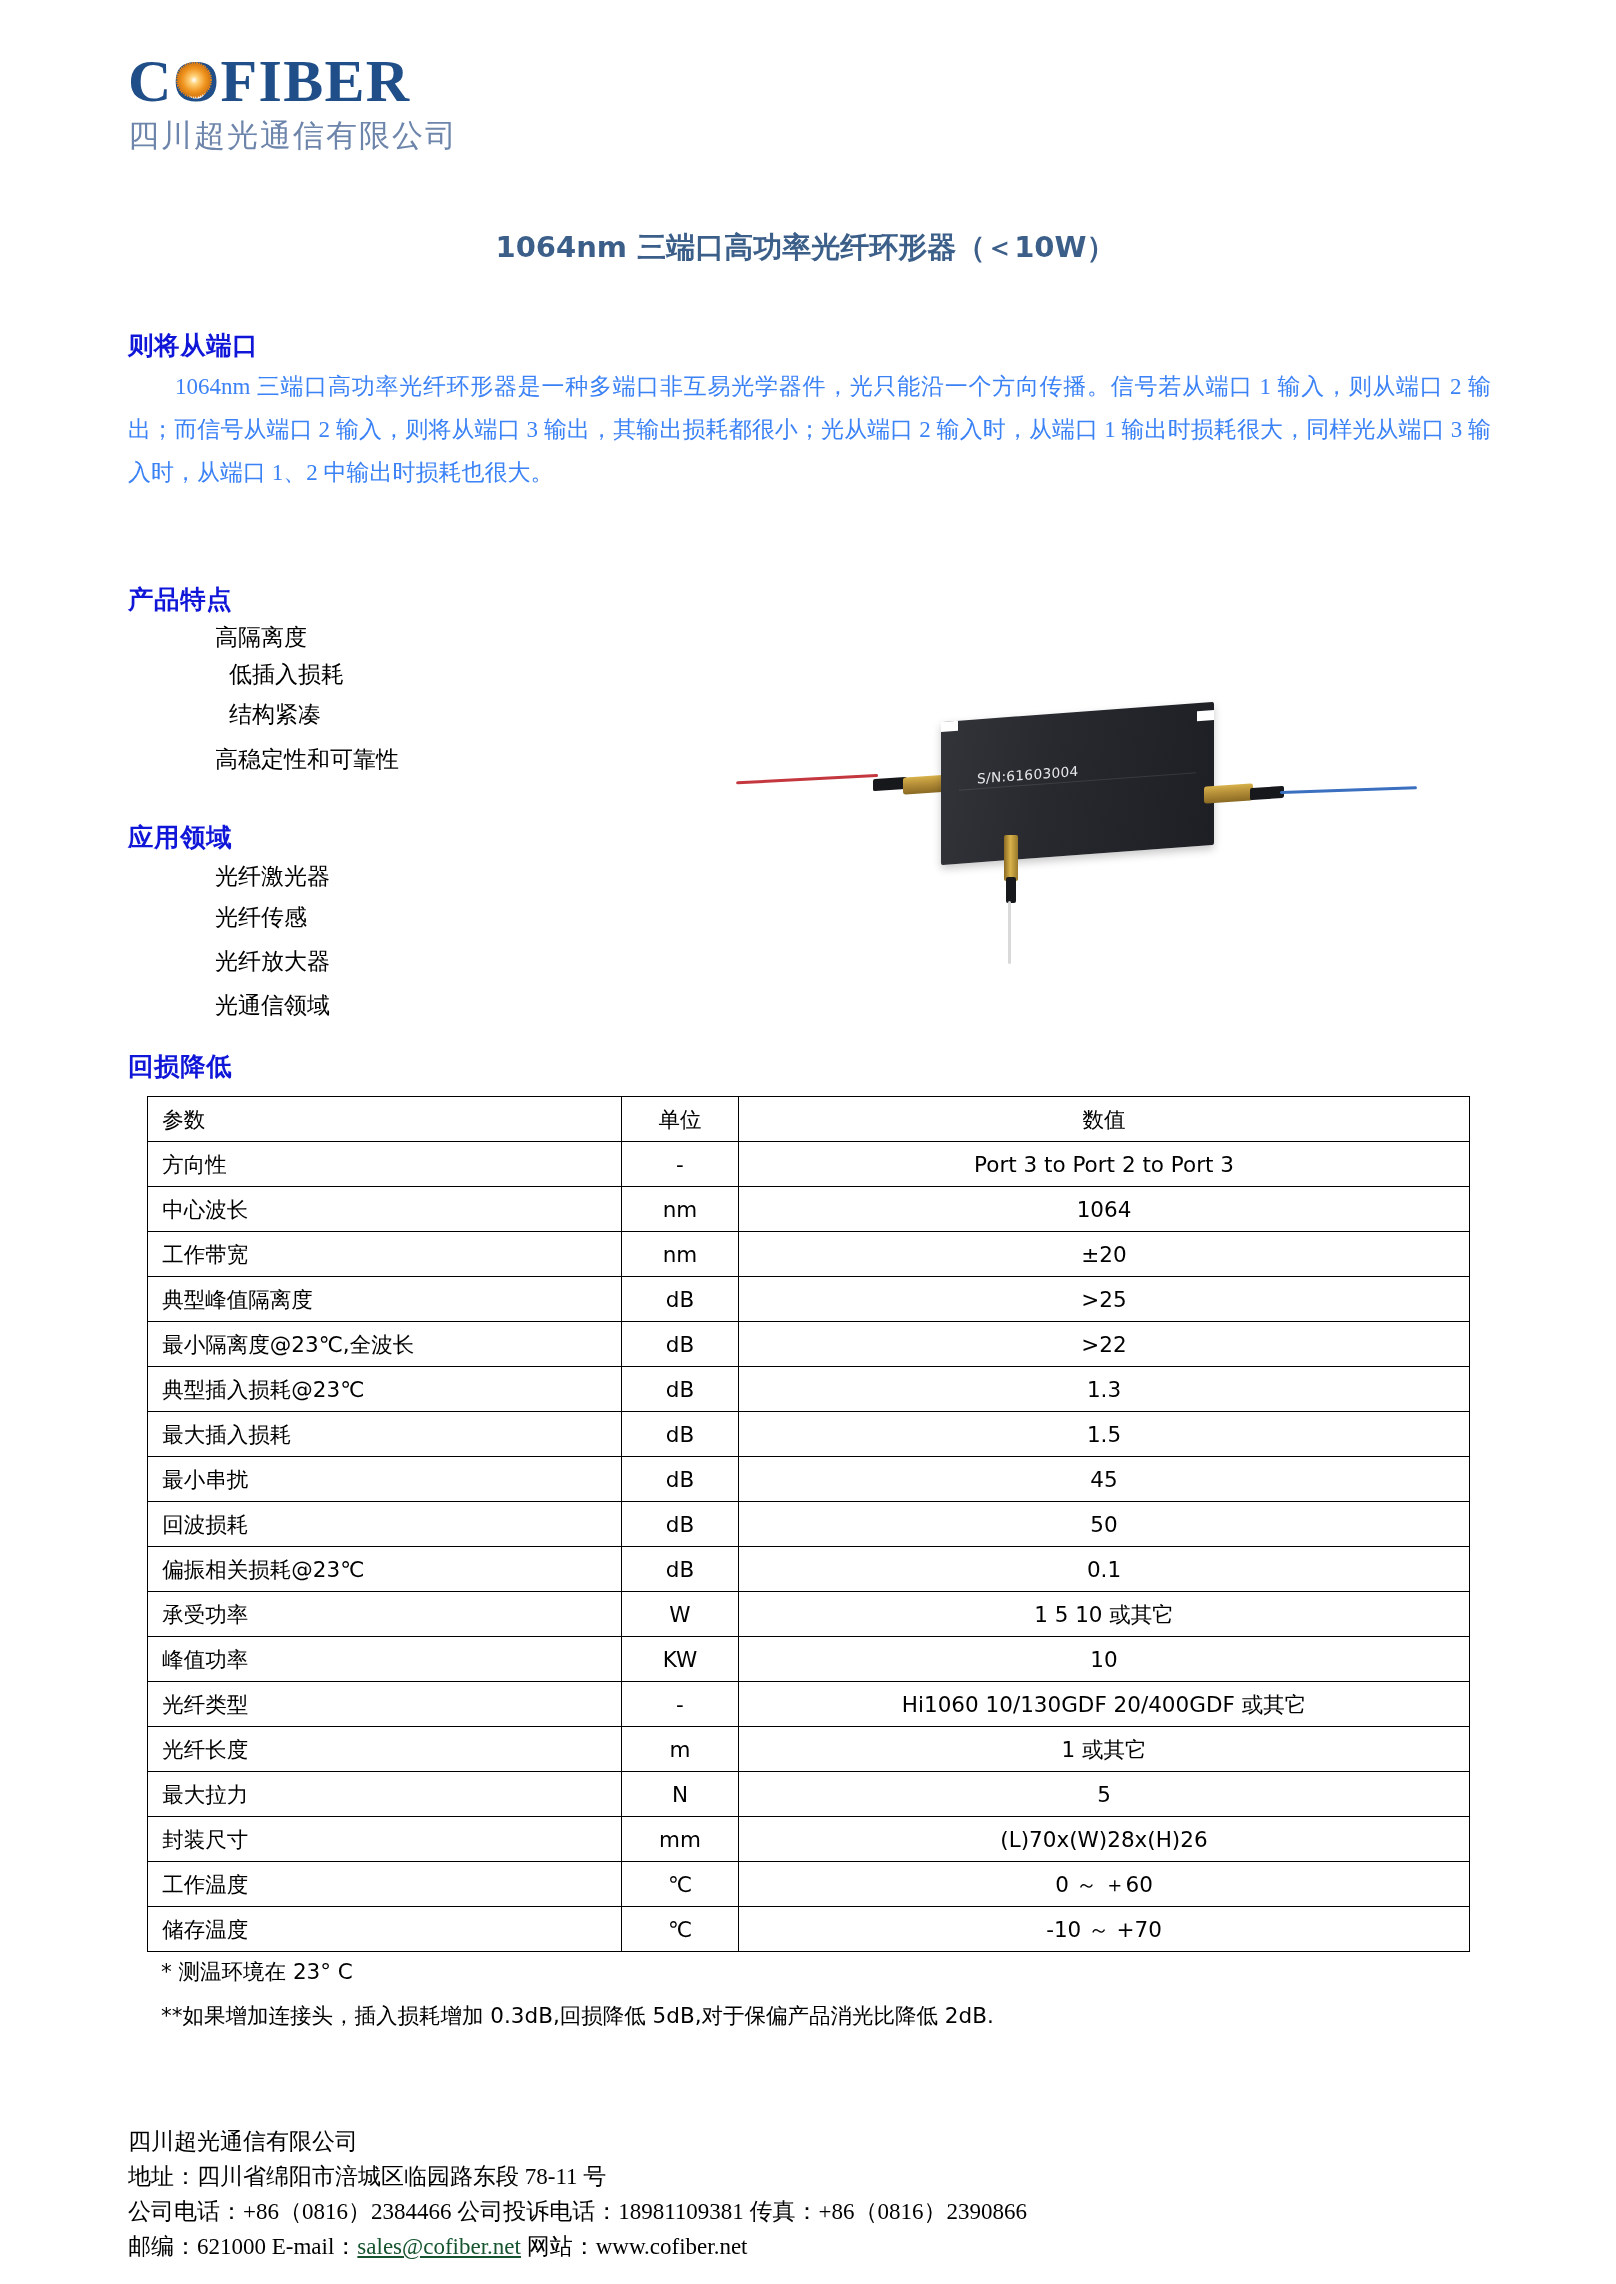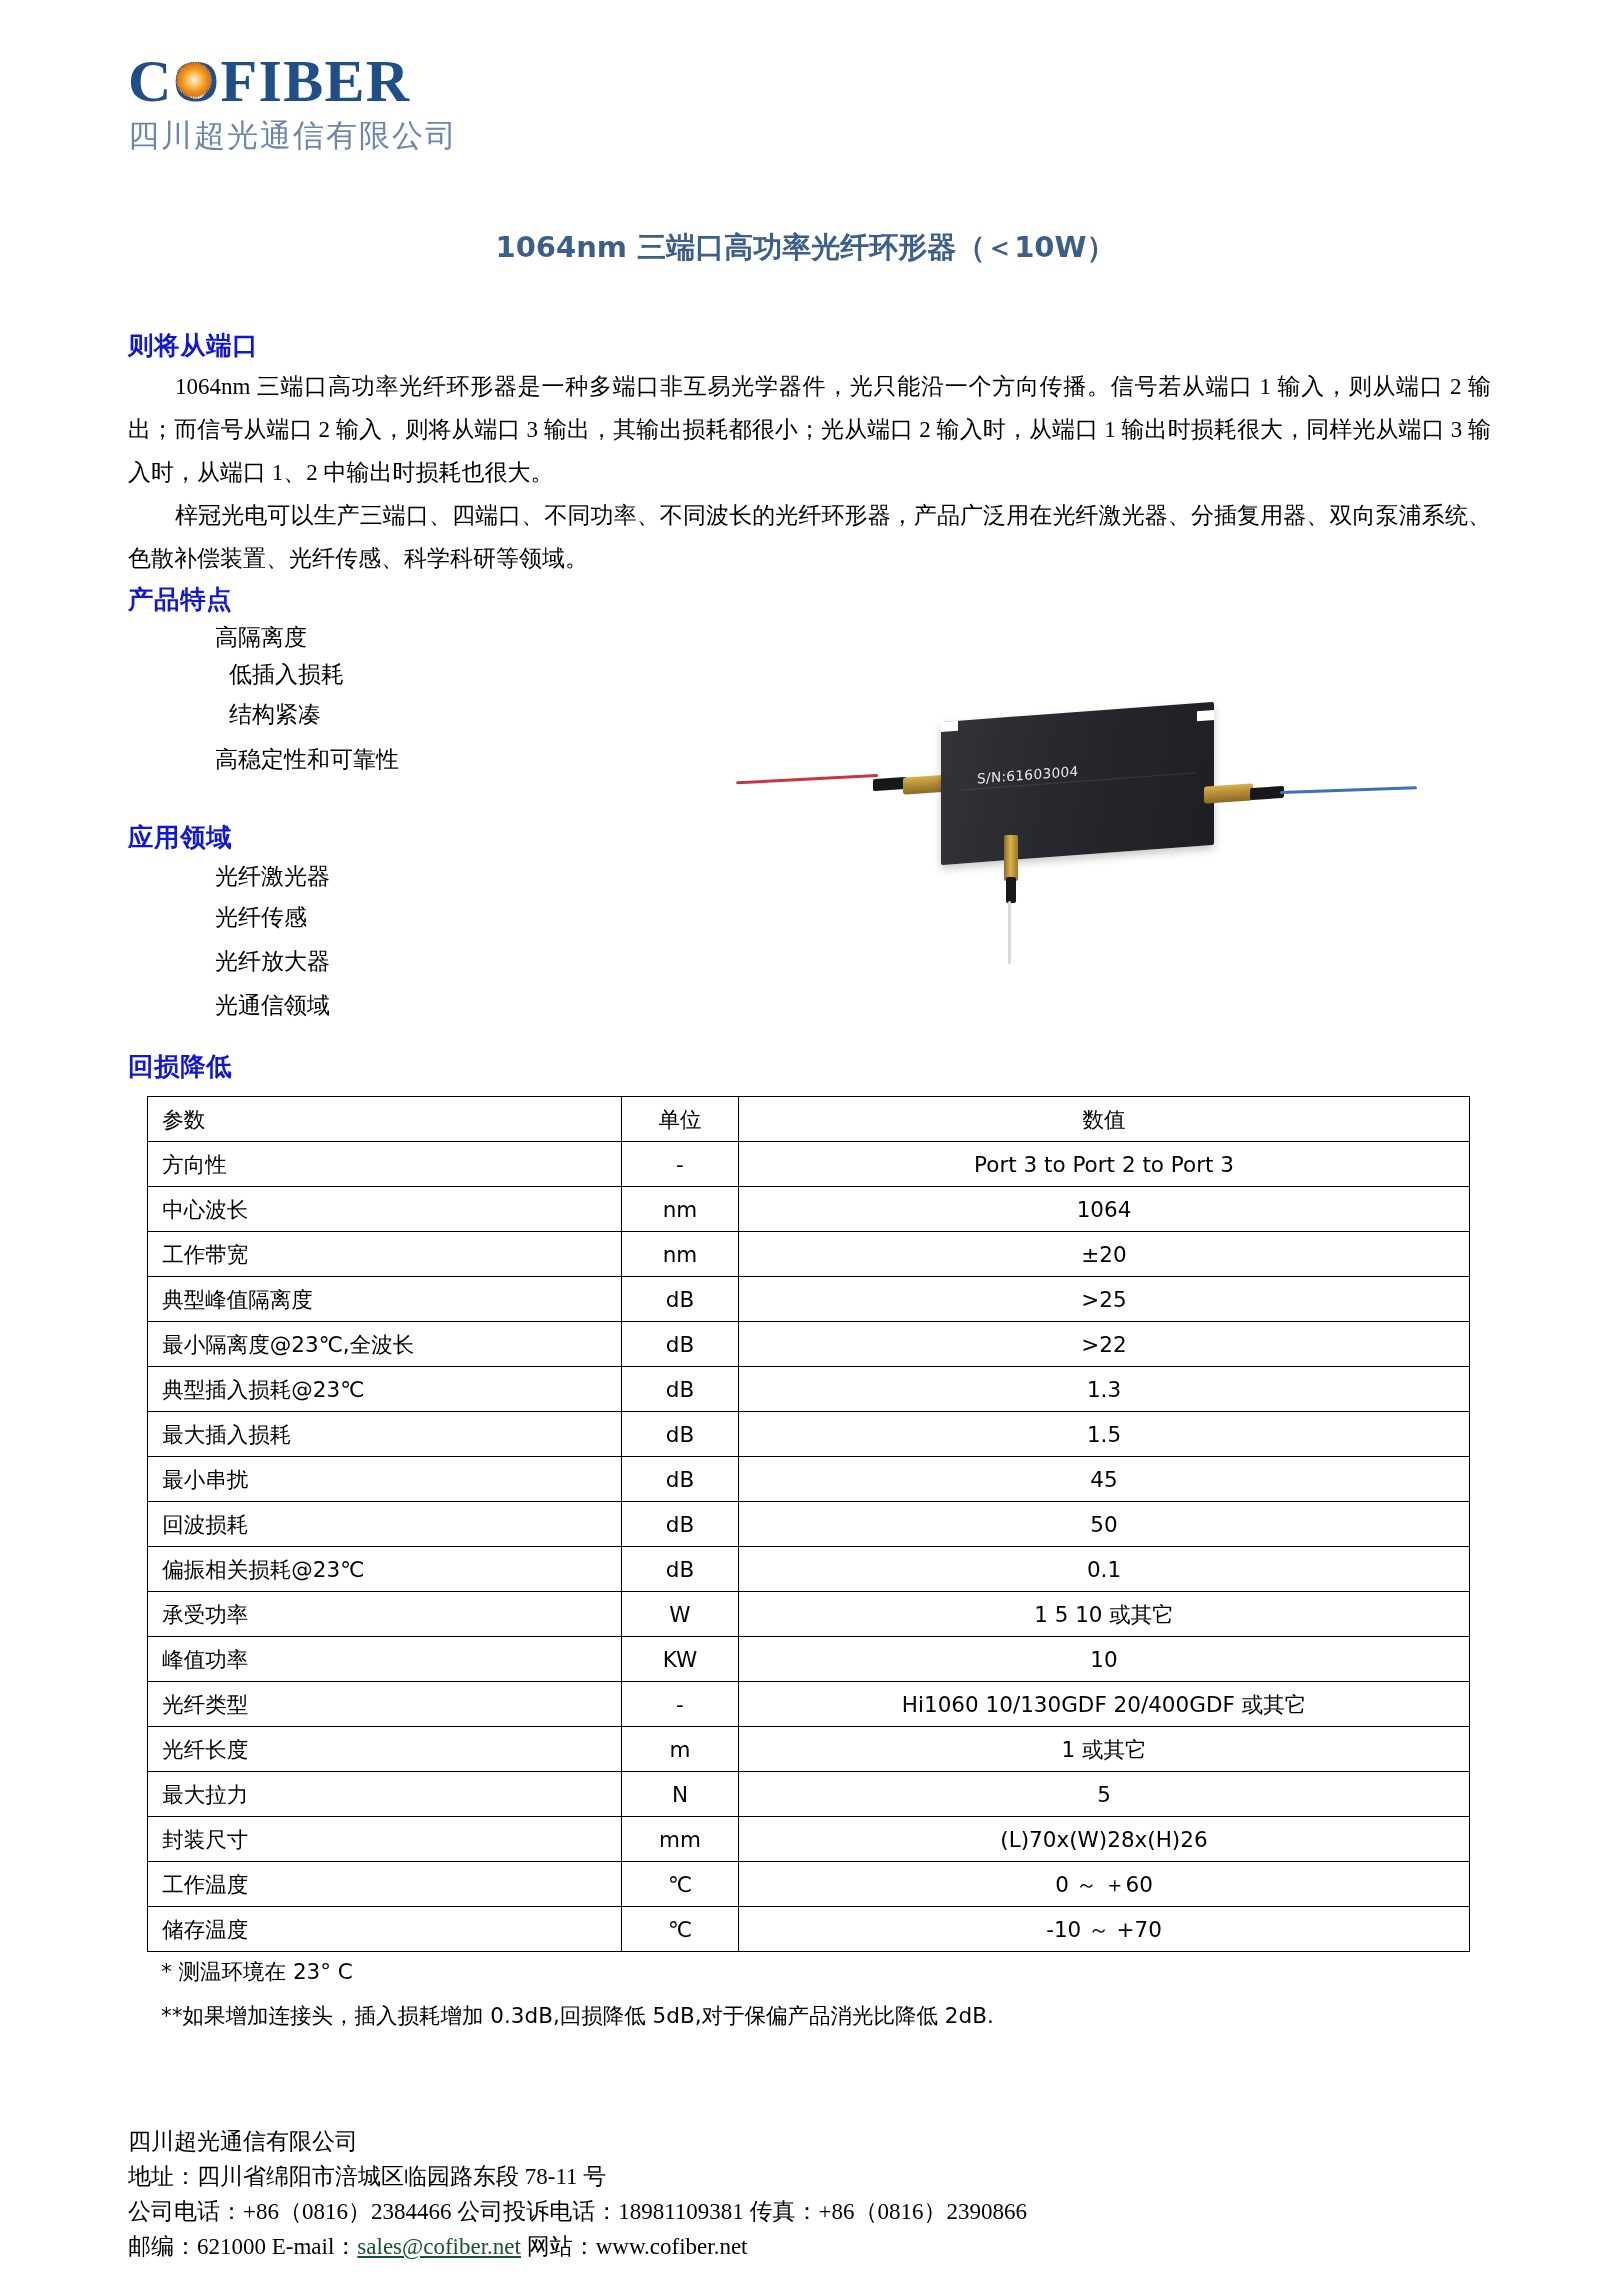--- a/index.html
+++ b/index.html
@@ -87,21 +87,21 @@
   
   .para {
     position: absolute;
     left: 128px;
     width: 1363px;
     font-family: "Liberation Serif", "DejaVu Serif", serif;
     font-size: 23px;
     line-height: 43px;
     text-indent: 47px;
     text-align: justify;
-    color: #000000;
+    color: #3b82f6;
   }
 
   
   .list-item {
     position: absolute;
     font-family: "DejaVu Sans", "Liberation Sans", sans-serif;
     font-size: 23px;
     color: #000000;
     white-space: nowrap;
   }
@@ -275,21 +275,20 @@
     </div>
     <div class="logo-cn">四川超光通信有限公司</div>
   </div>
 
   <div class="doc-title">1064nm 三端口高功率光纤环形器（＜10W）</div>
 
   <div class="sec-head" style="top:329px;">则将从端口</div>
 
   <div class="para" style="top:365px;">1064nm 三端口高功率光纤环形器是一种多端口非互易光学器件，光只能沿一个方向传播。信号若从端口 1 输入，则从端口 2 输出；而信号从端口 2 输入，则将从端口 3 输出，其输出损耗都很小；光从端口 2 输入时，从端口 1 输出时损耗很大，同样光从端口 3 输入时，从端口 1、2 中输出时损耗也很大。</div>
 
-  <div class="para" style="top:494px;">梓冠光电可以生产三端口、四端口、不同功率、不同波长的光纤环形器，产品广泛用在光纤激光器、分插复用器、双向泵浦系统、色散补偿装置、光纤传感、科学科研等领域。</div>
 
   <div class="sec-head" style="top:583px;">产品特点</div>
 
   <div class="list-item" style="left:215px; top:622px;">高隔离度</div>
   <div class="list-item" style="left:229px; top:659px;">低插入损耗</div>
   <div class="list-item" style="left:229px; top:699px;">结构紧凑</div>
   <div class="list-item" style="left:215px; top:744px;">高稳定性和可靠性</div>
 
   <div class="sec-head" style="top:821px;">应用领域</div>
 

